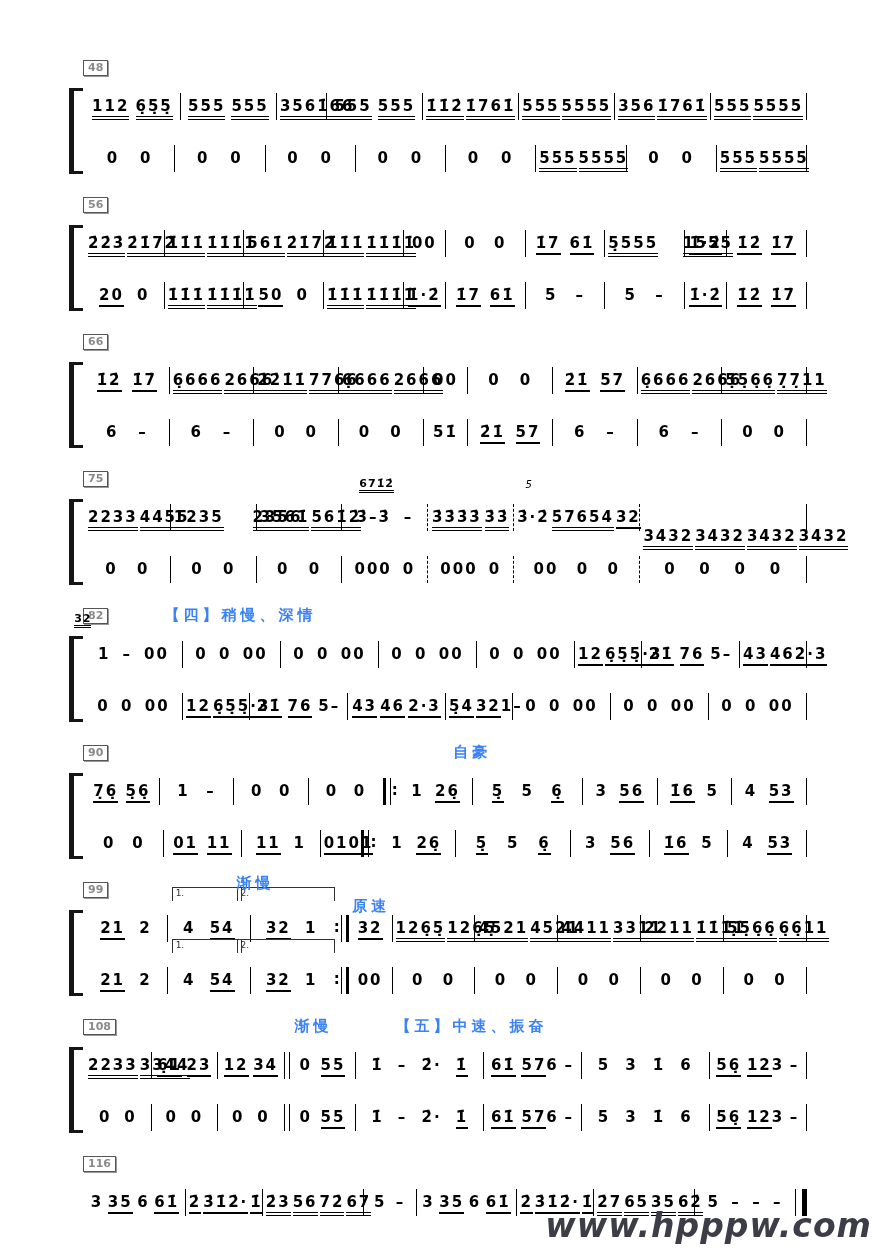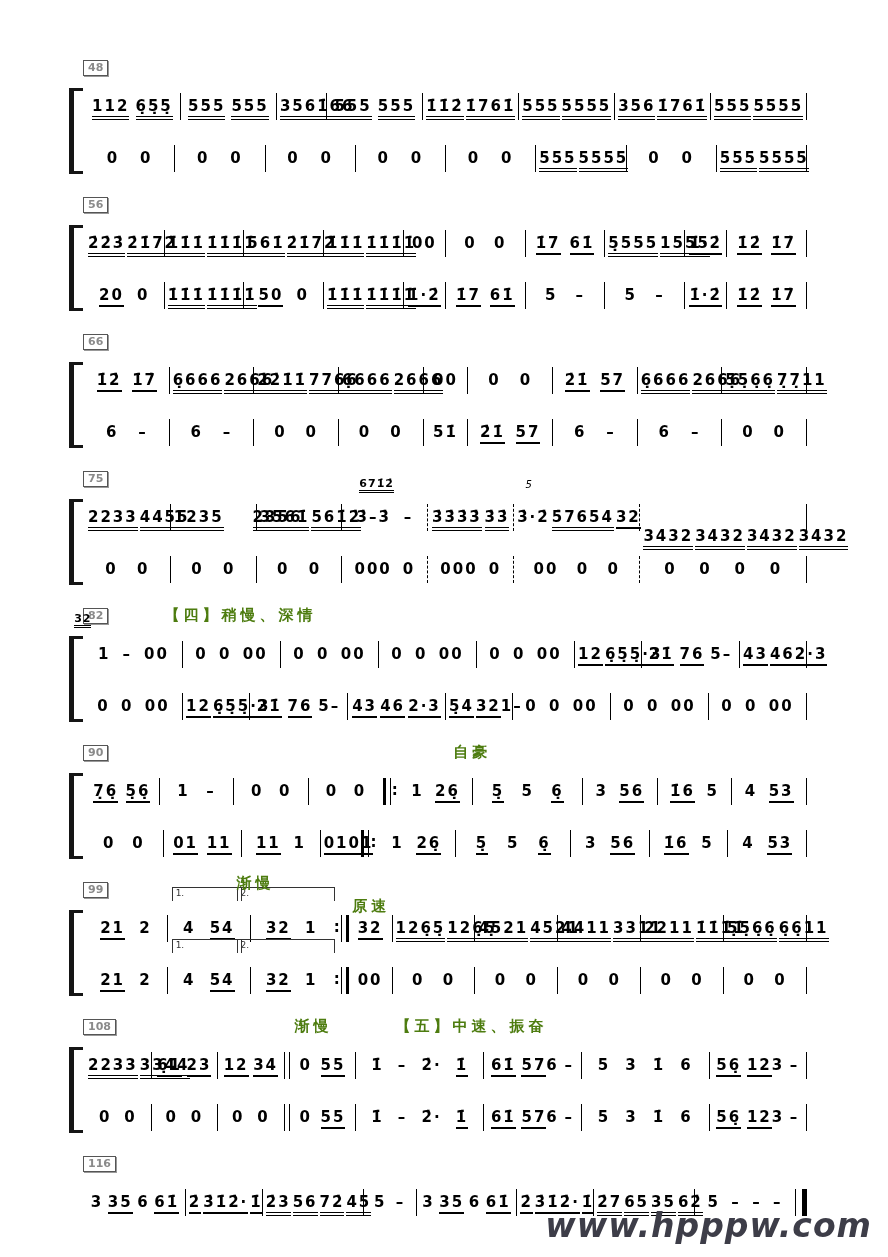--- a/index.html
+++ b/index.html
@@ -35,21 +35,21 @@
   .g .u2{border-bottom:4px double #000;padding-bottom:1px;}
   .bar{align-self:center;height:27px;border-left:1.6px solid #000;width:0;flex:0 0 auto;}
   .bar.d{border-left:1.6px dashed #000;}
   .bar.dbl{width:4px;border-left:1.6px solid #000;border-right:1.6px solid #000;}
   .bar.final{width:6px;border-left:1.6px solid #000;border-right:5px solid #000;}
   .bar.rl{width:4px;border-left:3px solid #000;border-right:1.4px solid #000;position:relative;margin-right:8px;}
   .bar.rl::after{content:":";position:absolute;right:-8px;top:50%;transform:translateY(-58%);font-weight:bold;font-size:15px;}
   .bar.rr{width:4px;border-left:1.4px solid #000;border-right:3px solid #000;position:relative;margin-left:8px;}
   .bar.rr::before{content:":";position:absolute;left:-8px;top:50%;transform:translateY(-58%);font-weight:bold;font-size:15px;}
   .anno{position:absolute;white-space:nowrap;z-index:3;}
-  .anno.section,.anno.label{font-size:15px;font-weight:bold;letter-spacing:4px;color:#4d7c0f;}
+  .anno.section,.anno.label{font-size:15px;font-weight:bold;letter-spacing:4px;color:#3b82f6;}
   .anno.grace{font-size:11px;font-weight:bold;letter-spacing:1px;border-bottom:3px double #000;padding-bottom:0;}
   .anno.tuplet{font-size:10px;font-style:italic;}
   .volta{
     position:absolute;top:-15px;height:13px;border:1.2px solid #333;border-bottom:none;
     font-size:9px;color:#333;padding-left:3px;line-height:11px;z-index:2;background:transparent;
   }
   #watermark{
     position:absolute;right:16px;top:1206px;
     font-size:33px;font-weight:bold;font-style:italic;letter-spacing:1px;
   }
@@ -179,21 +179,21 @@
             <div class="m" style="flex-grow: 2;">
               <span class="g"><span>0</span></span>
               <span class="g"><span>0</span></span>
             </div>
             <span class="bar"></span>
             <div class="m" style="flex-grow: 2;">
               <span class="g"><span class="u1">1̇7</span></span>
               <span class="g"><span class="u1">61̇</span></span>
             </div>
             <span class="bar"></span>
-            <div class="m" style="flex-grow: 2;">
+            <div class="m" style="flex-grow: 2; gap: 23px;">
               <span class="g"><span class="u2">5̣555</span></span>
               <span class="g"><span class="u2">1555</span></span>
             </div>
             <span class="bar"></span>
             <div class="m" style="flex-grow: 1;">
               <span class="g"><span class="u1">1̇·2̇</span></span>
             </div>
             <span class="bar"></span>
             <div class="m" style="flex-grow: 2;">
               <span class="g"><span class="u1">1̇2̇</span></span>
@@ -874,21 +874,21 @@
             <div class="m" style="flex-grow: 3;">
               <span class="g"><span class="u1">2̇</span></span>
               <span class="g"><span class="u1">3̇1̇2̇·</span></span>
               <span class="g"><span class="u1">1̇</span></span>
             </div>
             <span class="bar"></span>
             <div class="m" style="flex-grow: 4;">
               <span class="g"><span class="u2">2̇3</span></span>
               <span class="g"><span class="u2">56</span></span>
               <span class="g"><span class="u2">72̇</span></span>
-              <span class="g"><span class="u2">45</span></span>
+              <span class="g"><span class="u2">67</span></span>
             </div>
             <span class="bar"></span>
             <div class="m" style="flex-grow: 2;">
               <span class="g"><span>5</span></span>
               <span class="g"><span>–</span></span>
             </div>
             <span class="bar"></span>
             <div class="m" style="flex-grow: 4;">
               <span class="g"><span>3</span></span>
               <span class="g"><span class="u1">35</span></span>

